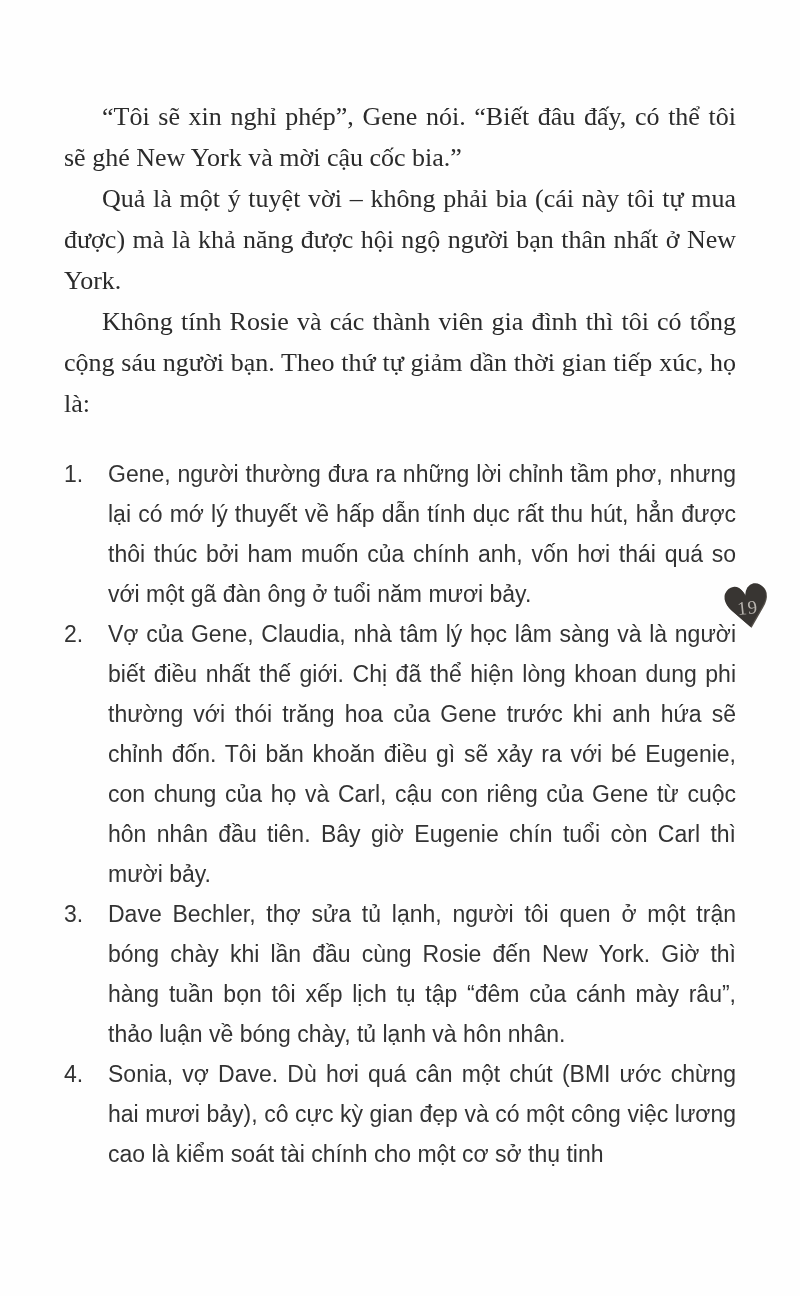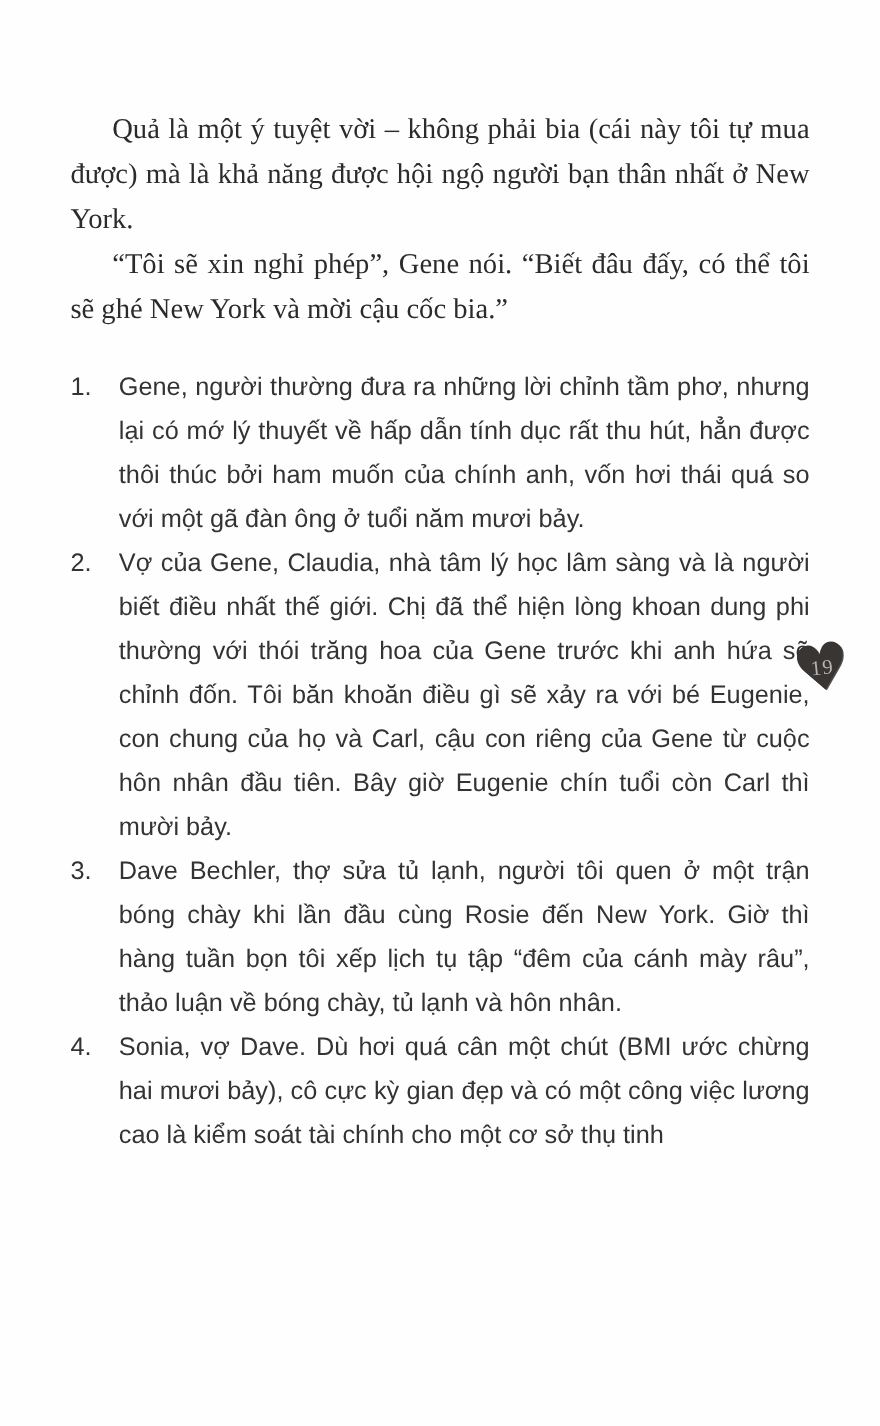--- a/index.html
+++ b/index.html
@@ -78,22 +78,23 @@
     letter-spacing: 1px;
   }
 </style>
 </head>
 <body>
 
 <div class="page">
 
   <div class="text-block">
 
+    <p class="serif-para">“Tôi sẽ xin nghỉ phép”, Gene nói. “Biết đâu đấy, có thể tôi sẽ ghé New York và mời cậu cốc bia.”</p>
     <p class="serif-para">Quả là một ý tuyệt vời – không phải bia (cái này tôi tự mua được) mà là khả năng được hội ngộ người bạn thân nhất ở New York.</p>
-    <p class="serif-para">“Tôi sẽ xin nghỉ phép”, Gene nói. “Biết đâu đấy, có thể tôi sẽ ghé New York và mời cậu cốc bia.”</p>
+    <p class="serif-para">Không tính Rosie và các thành viên gia đình thì tôi có tổng cộng sáu người bạn. Theo thứ tự giảm dần thời gian tiếp xúc, họ là:</p>
 
     <div class="friend-list">
 
       <div class="list-item">
         <span class="list-num">1.</span>
         <span class="list-text">Gene, người thường đưa ra những lời chỉnh tầm phơ, nhưng lại có mớ lý thuyết về hấp dẫn tính dục rất thu hút, hẳn được thôi thúc bởi ham muốn của chính anh, vốn hơi thái quá so với một gã đàn ông ở tuổi năm mươi bảy.</span>
       </div>
 
       <div class="list-item">
         <span class="list-num">2.</span>

